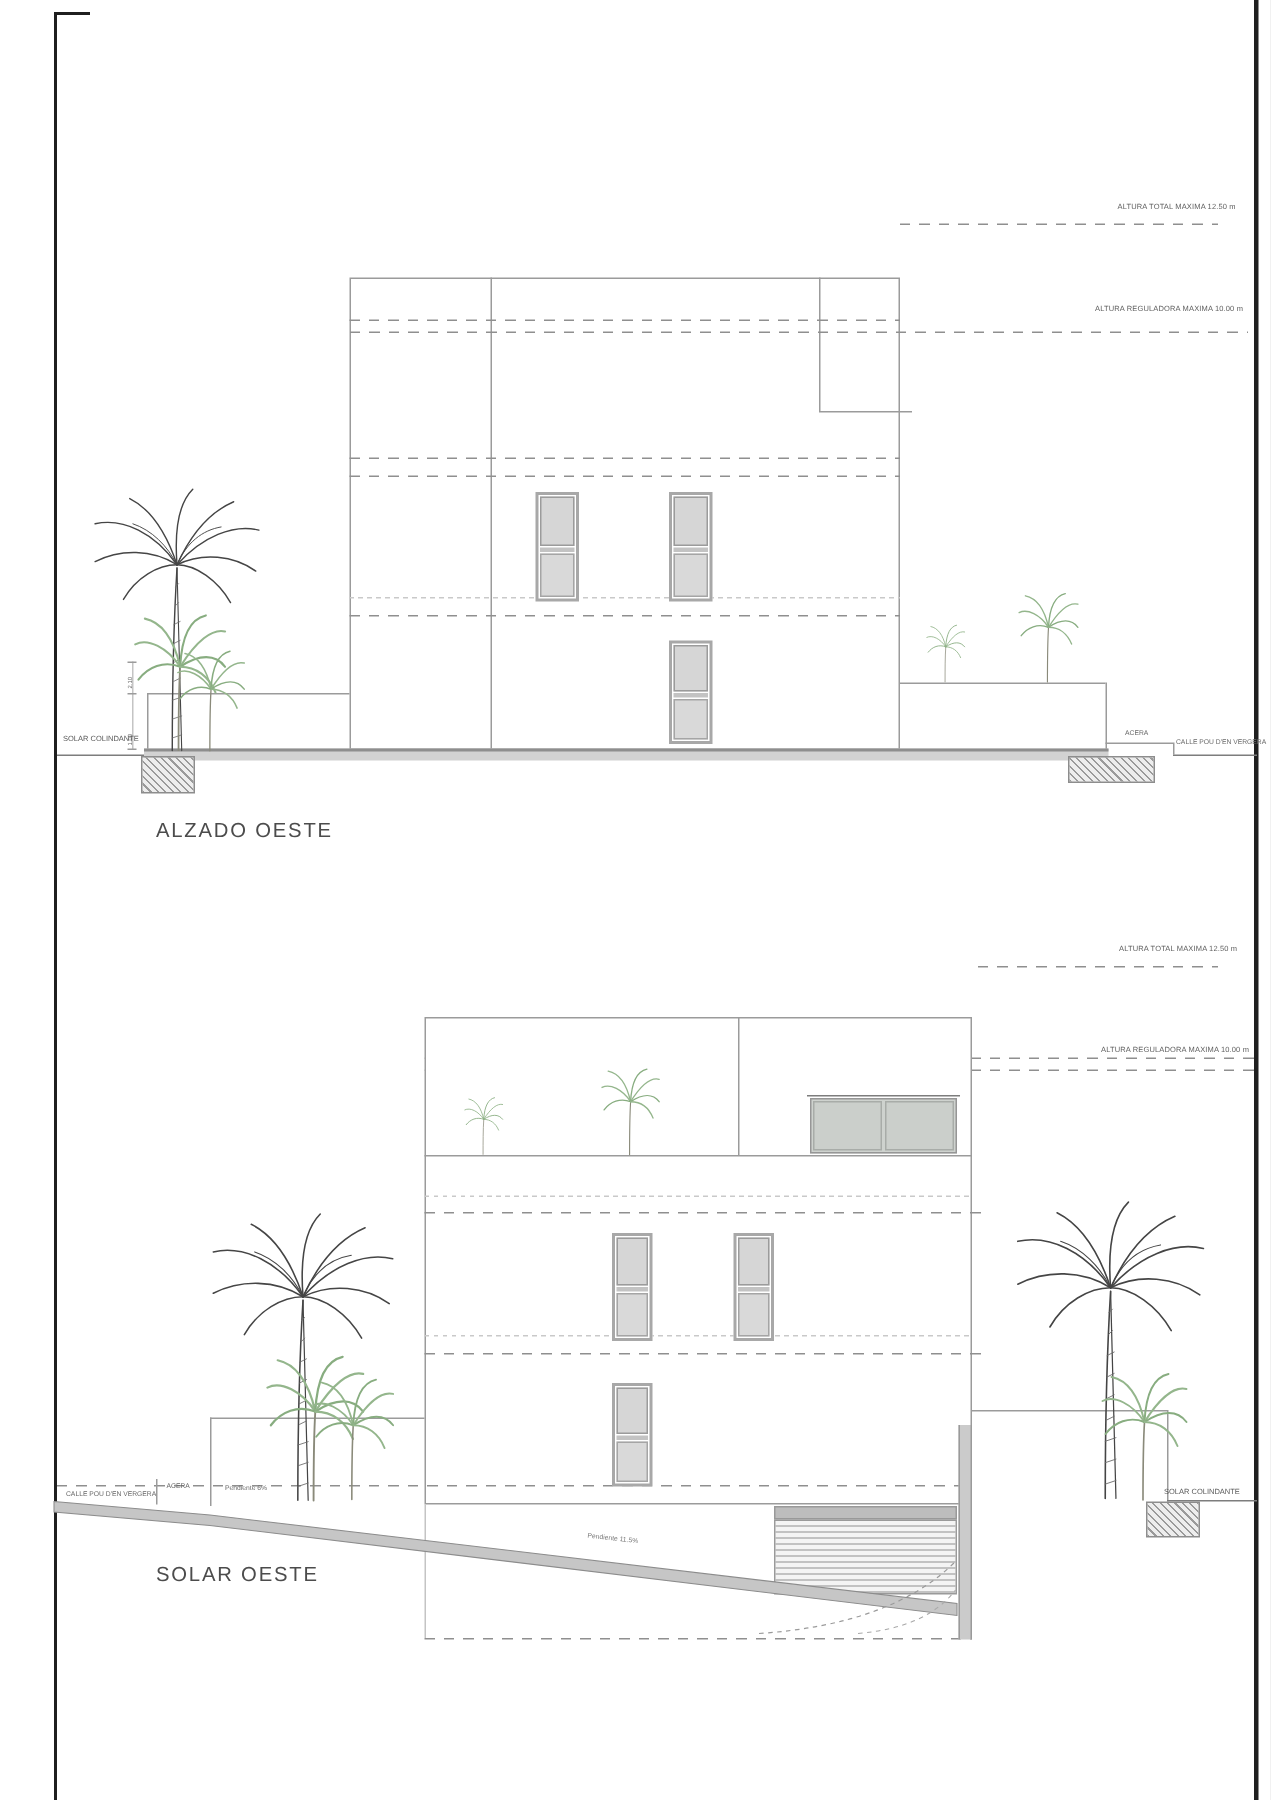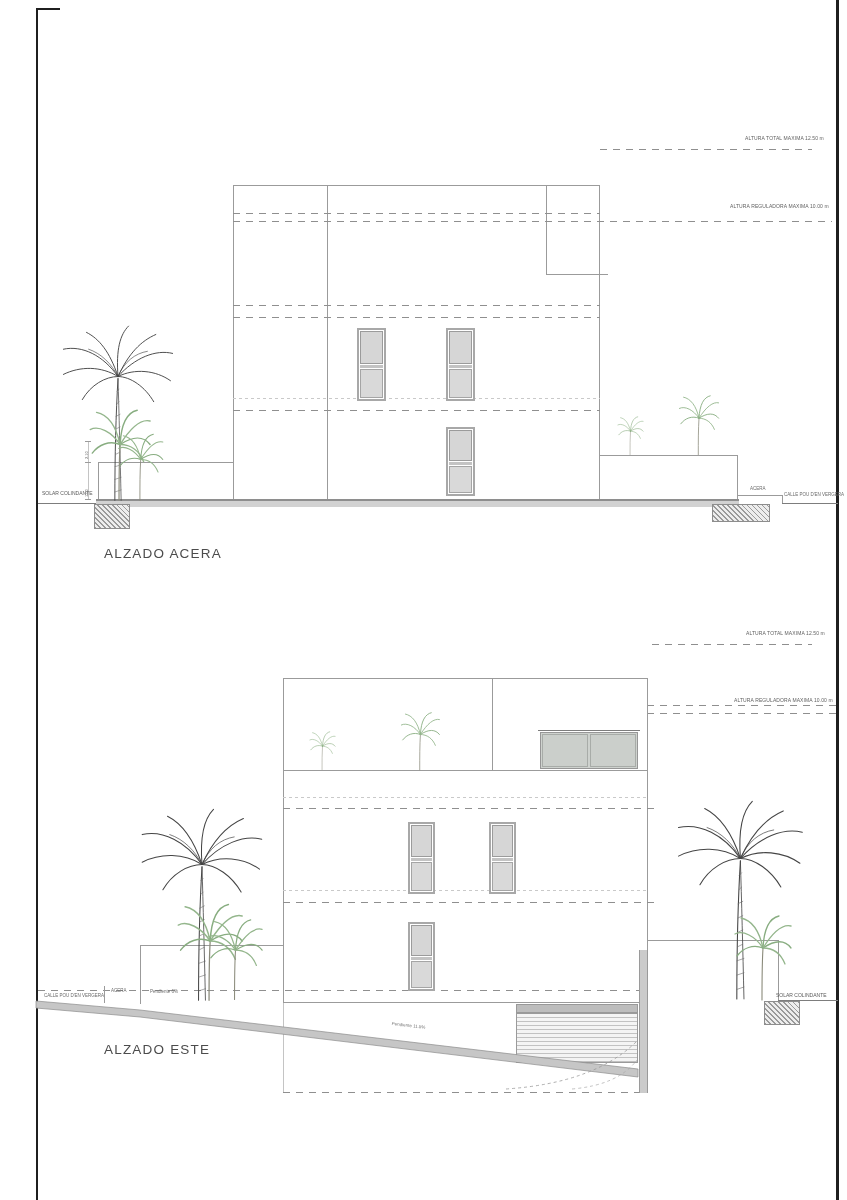--- a/index.html
+++ b/index.html
@@ -95,21 +95,21 @@
     <div class="hatch" style="left:94px;top:504px;width:36px;height:25px;"></div>
     <div class="hline" style="left:737px;top:495px;width:45px;"></div>
     <div class="vline" style="left:782px;top:495px;height:8px;"></div>
     <div class="hline dk" style="left:782px;top:503px;width:56px;"></div>
     <div class="hatch" style="left:712px;top:504px;width:58px;height:18px;"></div>
 
     <div class="lab" style="left:42px;top:490px;">SOLAR COLINDANTE</div>
     <div class="lab tiny" style="left:750px;top:486px;">ACERA</div>
     <div class="lab tiny" style="left:784px;top:492px;">CALLE POU D'EN VERGERA</div>
 
-    <div class="title" style="left:104px;top:546px;">ALZADO ACERA</div>
+    <div class="title" style="left:104px;top:546px;">ALZADO OESTE</div>
   </div>
 
   <div>
 
     <div class="ann" style="left:746px;top:630px;">ALTURA TOTAL MAXIMA 12.50 m</div>
     <div class="dash" style="left:652px;top:644px;width:160px;"></div>
 
     <div class="ann" style="left:734px;top:697px;">ALTURA REGULADORA MAXIMA 10.00 m</div>
     <div class="dash" style="left:283px;top:705px;width:553px;"></div>
     <div class="dash" style="left:283px;top:713px;width:553px;"></div>
@@ -162,21 +162,21 @@
     <div class="hline dk" style="left:778px;top:1000px;width:60px;"></div>
     <div class="hatch" style="left:764px;top:1001px;width:36px;height:24px;"></div>
     <div class="lab" style="left:776px;top:992px;">SOLAR COLINDANTE</div>
 
     <div class="lab tiny" style="left:44px;top:993px;">CALLE POU D'EN VERGERA</div>
     <div class="lab tiny" style="left:111px;top:988px;">ACERA</div>
     <div class="vline" style="left:104px;top:986px;height:17px;"></div>
     <div class="lab tiny" style="left:150px;top:989px;">Pendiente 6%</div>
     <div class="lab tiny" style="left:392px;top:1021px;transform:rotate(6.5deg);transform-origin:0 0;color:#7a7a7a;">Pendiente 11.5%</div>
 
-    <div class="title" style="left:104px;top:1042px;">ALZADO ESTE</div>
+    <div class="title" style="left:104px;top:1042px;">SOLAR OESTE</div>
   </div>
 
   <svg class="overlay" width="847" height="1200" viewBox="0 0 847 1200">
     <defs>
       <g id="palmL" fill="none" stroke="#454545" stroke-width="0.9" stroke-linecap="round">
         <path d="M57,168 C57,125 58,85 60,52"></path>
         <path d="M63,168 C62,125 61,85 60,52" stroke-width="0.7"></path>
         <path d="M57,160 L63,158 M57,148 L63,146 M57,136 L63,134 M58,124 L62,122 M58,112 L62,110 M58,100 L62,98 M58,88 L62,86 M59,76 L61,74 M59,64 L61,62" stroke="#6a6a6a" stroke-width="0.5"></path>
         <path d="M60,50 C46,30 26,20 8,24"></path>
         <path d="M60,50 C52,26 42,14 30,8"></path>

